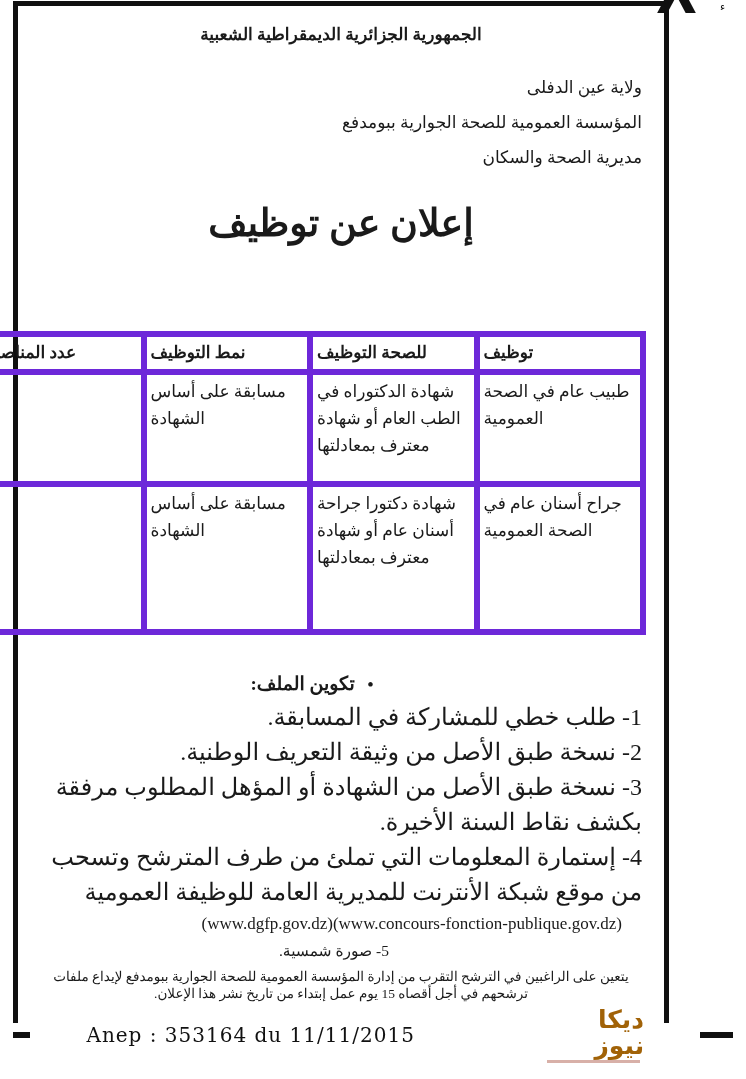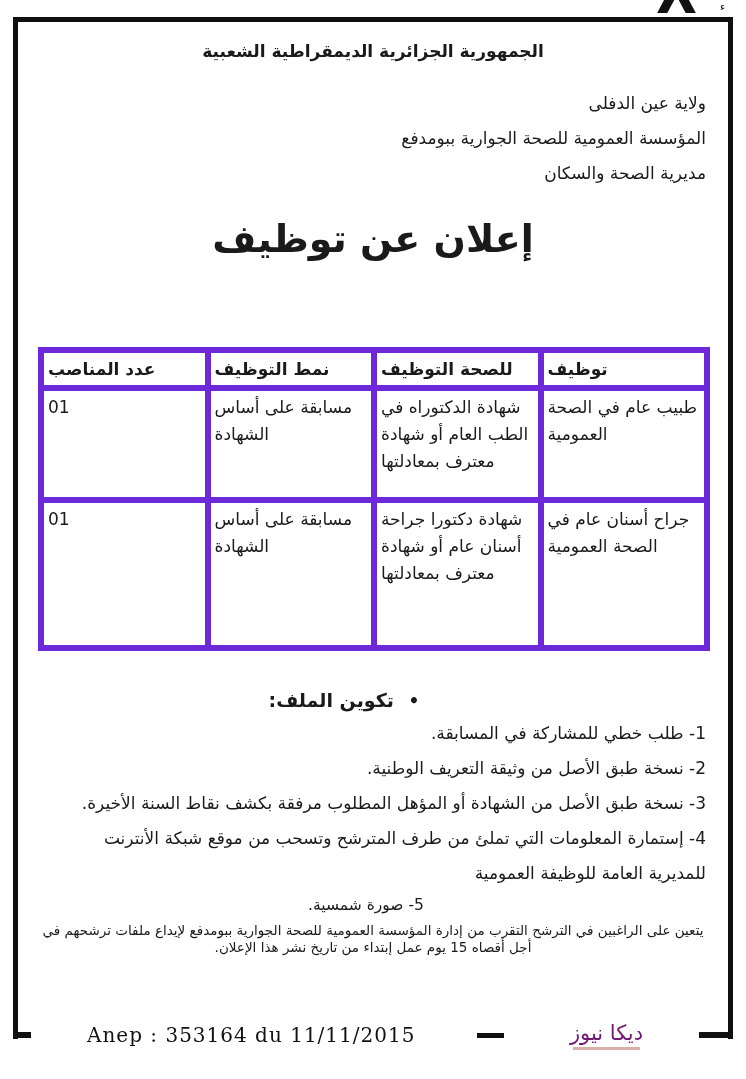--- a/index.html
+++ b/index.html
@@ -8,22 +8,22 @@
     font-family:"DejaVu Sans",sans-serif;color:#1a1a1a;overflow:hidden;
   }
   
   .torn{position:absolute;top:0;left:648px;width:90px;height:13px;overflow:hidden;}
   .torn .stroke{position:absolute;top:-8px;width:9px;height:26px;background:#111;}
   .torn .s1{left:14px;transform:rotate(28deg);}
   .torn .s2{left:34px;transform:rotate(-28deg);}
   .torn .hamza{position:absolute;top:0px;left:72px;font-size:11px;color:#111;}
   
   .frame{
-    position:absolute;left:13px;top:17px;width:720px;height:1022px;
-    box-sizing:border-box;border:5px solid #101010;border-bottom:none;
+    position:absolute;left:13px;top:1px;width:656px;height:1022px;
+    box-sizing:border-box;border:5px solid #101010;border-bottom:none;font-family:Liberation Serif, serif;
   }
   .content{direction:rtl;padding:0 8px;}
   .hdr-line1{margin-top:16px;text-align:center;font-weight:bold;font-size:17px;line-height:26px;}
   .hdr-rest{text-align:right;padding-right:14px;font-size:17px;line-height:35px;margin-top:22px;}
   .hdr-rest div{white-space:nowrap;}
   .big-title{margin-top:20px;text-align:center;font-weight:bold;font-size:38px;line-height:56px;letter-spacing:1px;}
   
   table.jobs{
     direction:rtl;border-collapse:collapse;margin:80px 10px 0 auto;
     width:672px;table-layout:fixed;border:2px solid #1c1c1c;
@@ -31,42 +31,42 @@
   table.jobs th,table.jobs td{
     border:6px solid #6d28d9;font-size:17px;text-align:left;
     vertical-align:top;padding:3px 4px 0 4px;line-height:27px;
   }
   table.jobs th{font-weight:bold;height:30px;padding-top:2px;line-height:28px;}
   tr.r1{height:112px;}
   tr.r2{height:148px;}
   
   .sec-head{margin-top:34px;text-align:center;padding-right:58px;font-weight:bold;font-size:19px;line-height:30px;}
   .sec-head .dot{font-size:17px;padding-left:8px;}
-  .items{text-align:right;padding:0 14px 0 20px;font-size:17px;line-height:35px;}
+  .items{text-align:right;padding:0 14px 0 20px;font-size:24px;line-height:35px;}
   .url-line{direction:ltr;text-align:right;padding-right:34px;font-size:17px;line-height:27px;font-weight:500;}
   .item5{text-align:center;padding-right:14px;font-size:15.5px;line-height:28px;}
   .note{
     margin-top:3px;text-align:center;font-size:13.5px;line-height:17px;
     padding:0 16px;font-weight:500;
   }
   
   .footer{
     position:absolute;left:13px;top:1018px;width:720px;height:34px;
     display:flex;align-items:center;gap:48px;
   }
   .stub{background:#101010;height:6px;}
   .stub.l{width:18px;}
   .stub.r{width:34px;}
   .anep{
     font-family:"DejaVu Serif","Liberation Serif",serif;
     font-size:20px;color:#111;margin:0 10px 0 8px;white-space:nowrap;letter-spacing:1px;
   }
   .rule{flex:1;height:5px;background:#101010;margin:0 12px 0 4px;}
   .logo{position:relative;margin-left:6px;margin-right:8px;direction:rtl;}
-  .logo .word{font-weight:normal;font-size:21px;color:#701a75;letter-spacing:0px;line-height:26px;}
+  .logo .word{font-weight:bold;font-size:25px;color:#a16207;letter-spacing:0px;line-height:26px;}
   .logo .under{height:3px;width:92%;margin:1px auto 0 auto;background:#d8b0a8;}
 </style>
 </head>
 <body>
 
 <div class="page">
 
   <div class="torn">
     <div class="stroke s1"></div>
     <div class="stroke s2"></div>
@@ -116,20 +116,21 @@
         <span>تكوين الملف:</span>
       </div>
 
       <div class="items">
         <div>1- طلب خطي للمشاركة في المسابقة.</div>
         <div>2- نسخة طبق الأصل من وثيقة التعريف الوطنية.</div>
         <div>3- نسخة طبق الأصل من الشهادة أو المؤهل المطلوب مرفقة بكشف نقاط السنة الأخيرة.</div>
         <div>4- إستمارة المعلومات التي تملئ من طرف المترشح وتسحب من موقع شبكة الأنترنت للمديرية العامة للوظيفة العمومية</div>
       </div>
 
+      <div class="url-line">(www.dgfp.gov.dz)(www.concours-fonction-publique.gov.dz)</div>
 
       <div class="item5">5- صورة شمسية.</div>
 
       <div class="note">يتعين على الراغبين في الترشح التقرب من إدارة المؤسسة العمومية للصحة الجوارية ببومدفع لإيداع ملفات ترشحهم في أجل أقصاه 15 يوم عمل إبتداء من تاريخ نشر هذا الإعلان.</div>
 
     </div>
   </div>
 
   <div class="footer">
     <div class="stub l"></div>

